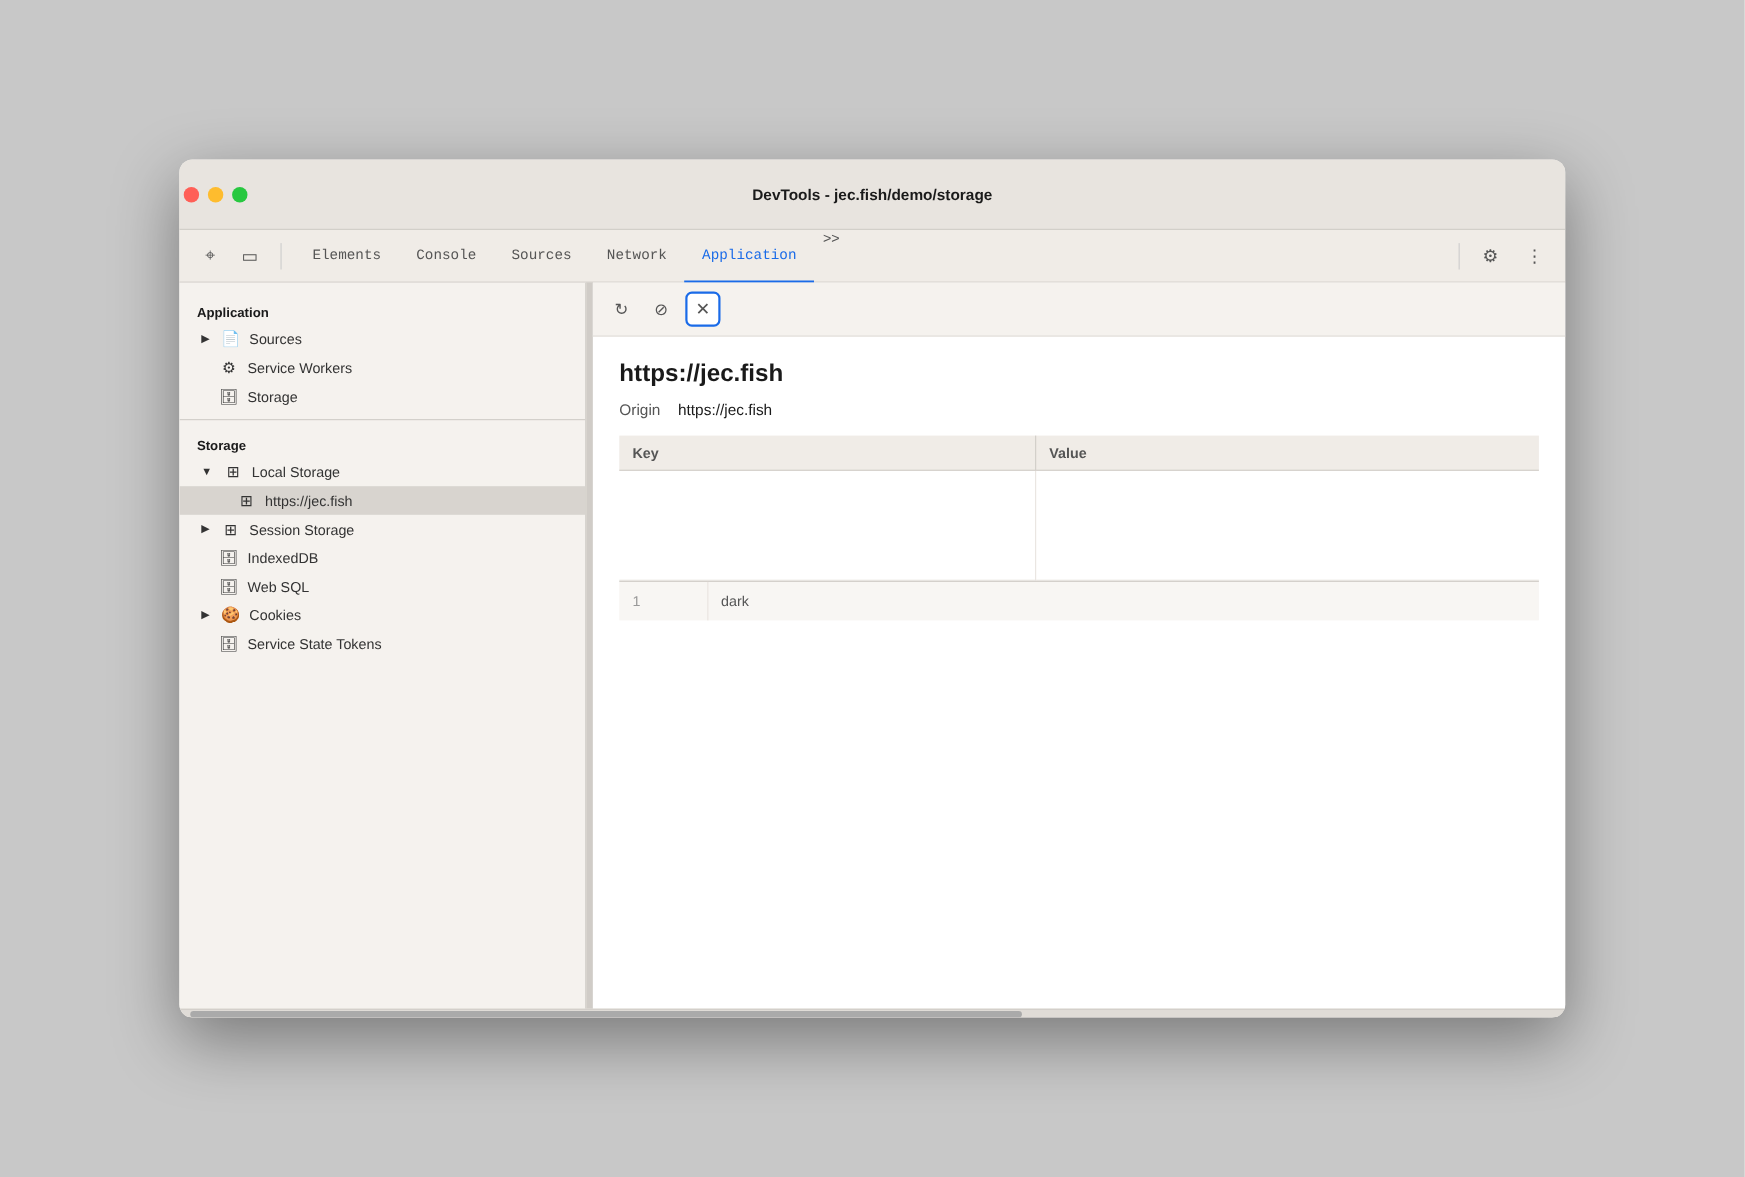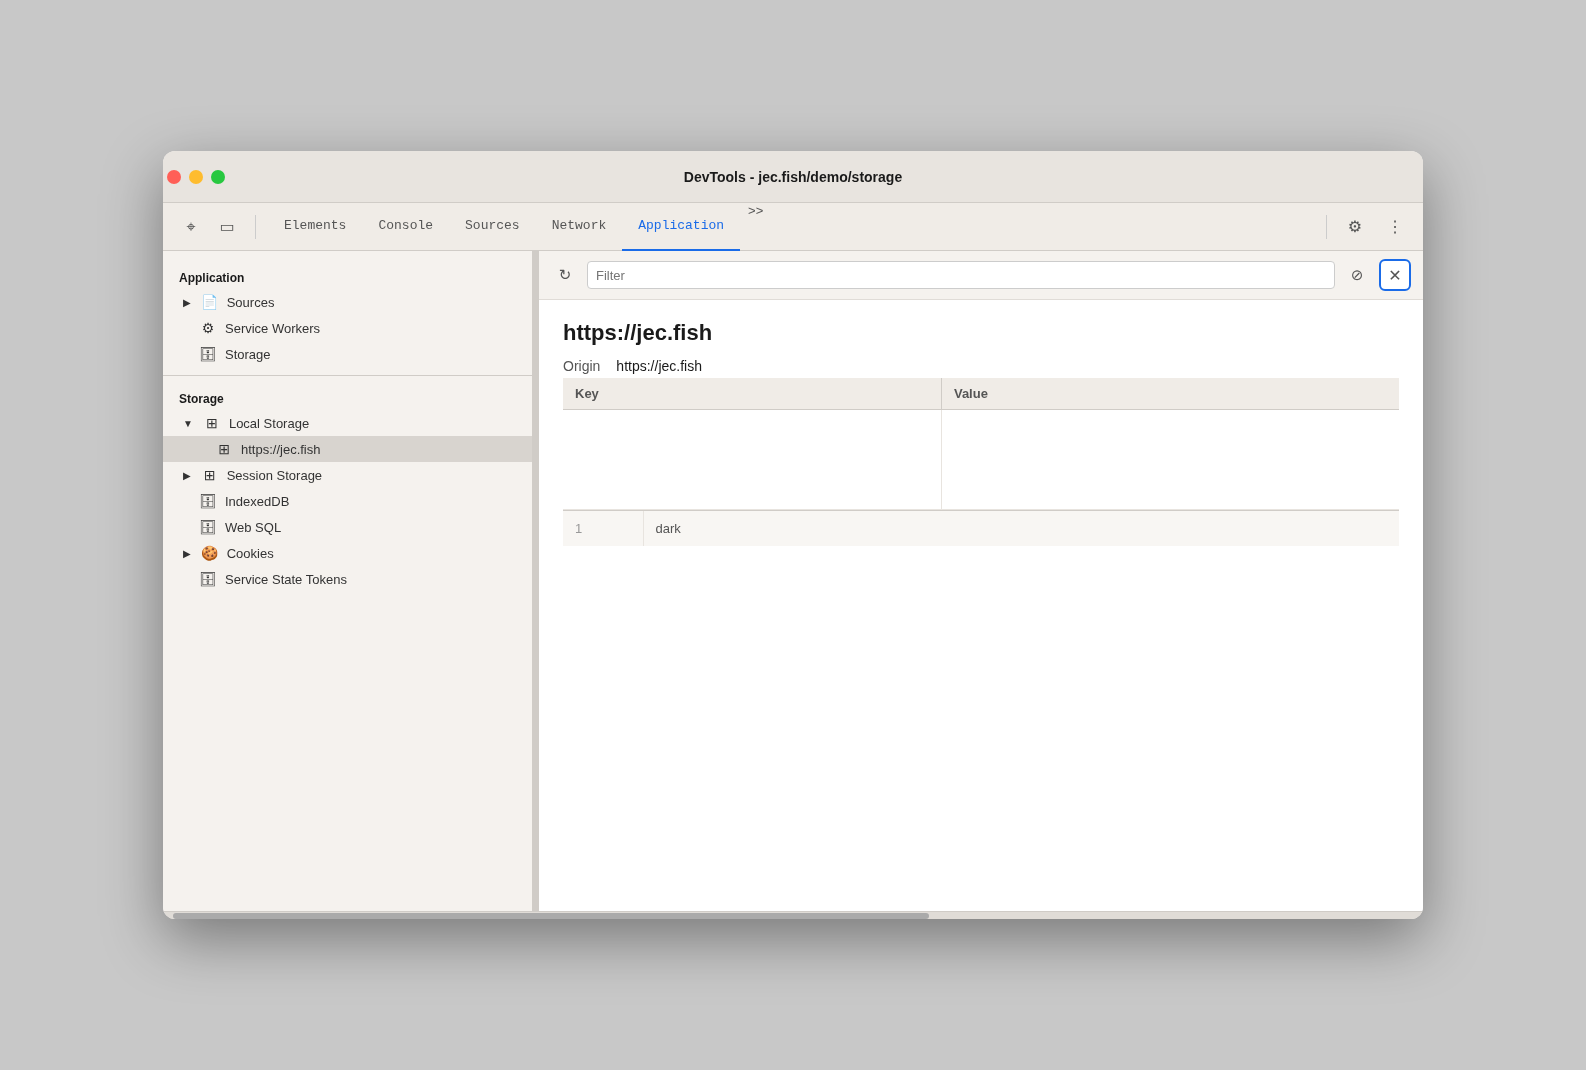--- a/index.html
+++ b/index.html
@@ -13,21 +13,21 @@
     }
     .window {
       width: 1260px;
       background: #f5f2ee;
       border-radius: 12px;
       box-shadow: 0 20px 60px rgba(0,0,0,0.4);
       overflow: hidden;
     }
     .title-bar {
       background: #e8e4df;
-      height: 52px;
+      height: 64px;
       display: flex;
       align-items: center;
       padding: 0 4px;
       border-bottom: 1px solid #d0ccc7;
       position: relative;
     }
     .traffic-lights {
       display: flex;
       gap: 8px;
     }
@@ -236,21 +236,21 @@
       font-weight: 700;
       color: #1a1a1a;
       margin-bottom: 12px;
     }
     .origin-row {
       display: flex;
       align-items: center;
       gap: 16px;
       font-size: 14px;
       color: #555;
-      margin-bottom: 4px;
+      margin-bottom: 16px;
     }
     .origin-value {
       color: #1a1a1a;
     }
     .data-table {
       width: 100%;
       border-collapse: collapse;
       font-size: 13px;
     }
     .data-table th {
@@ -380,21 +380,20 @@
         <span>Service State Tokens</span>
       </div>
     </div>
 
     <div style="width:6px;background:#d0ccc7;cursor:col-resize;flex-shrink:0;"></div>
 
     <div class="content-panel">
 
       <div class="content-toolbar">
         <div class="refresh-btn">↻</div>
-        <input class="filter-input" type="text" placeholder="Filter" style="">
         <div class="clear-btn">⊘</div>
         <div class="close-btn-highlighted">✕</div>
       </div>
 
       <div class="content-body">
         <div class="origin-title">https://jec.fish</div>
         <div class="origin-row">
           <span>Origin</span>
           <span class="origin-value">https://jec.fish</span>
         </div>

